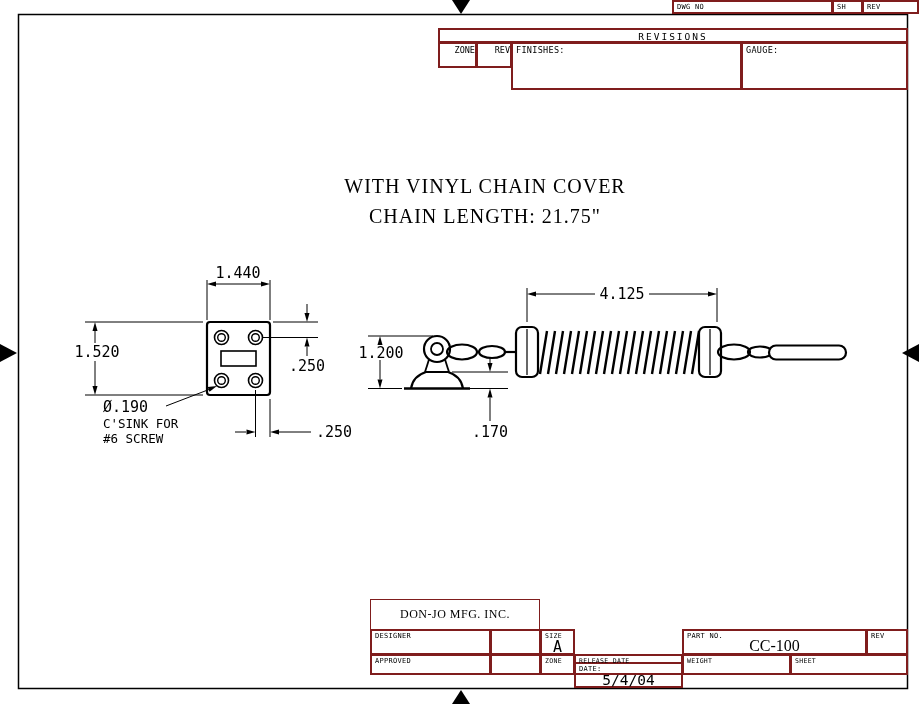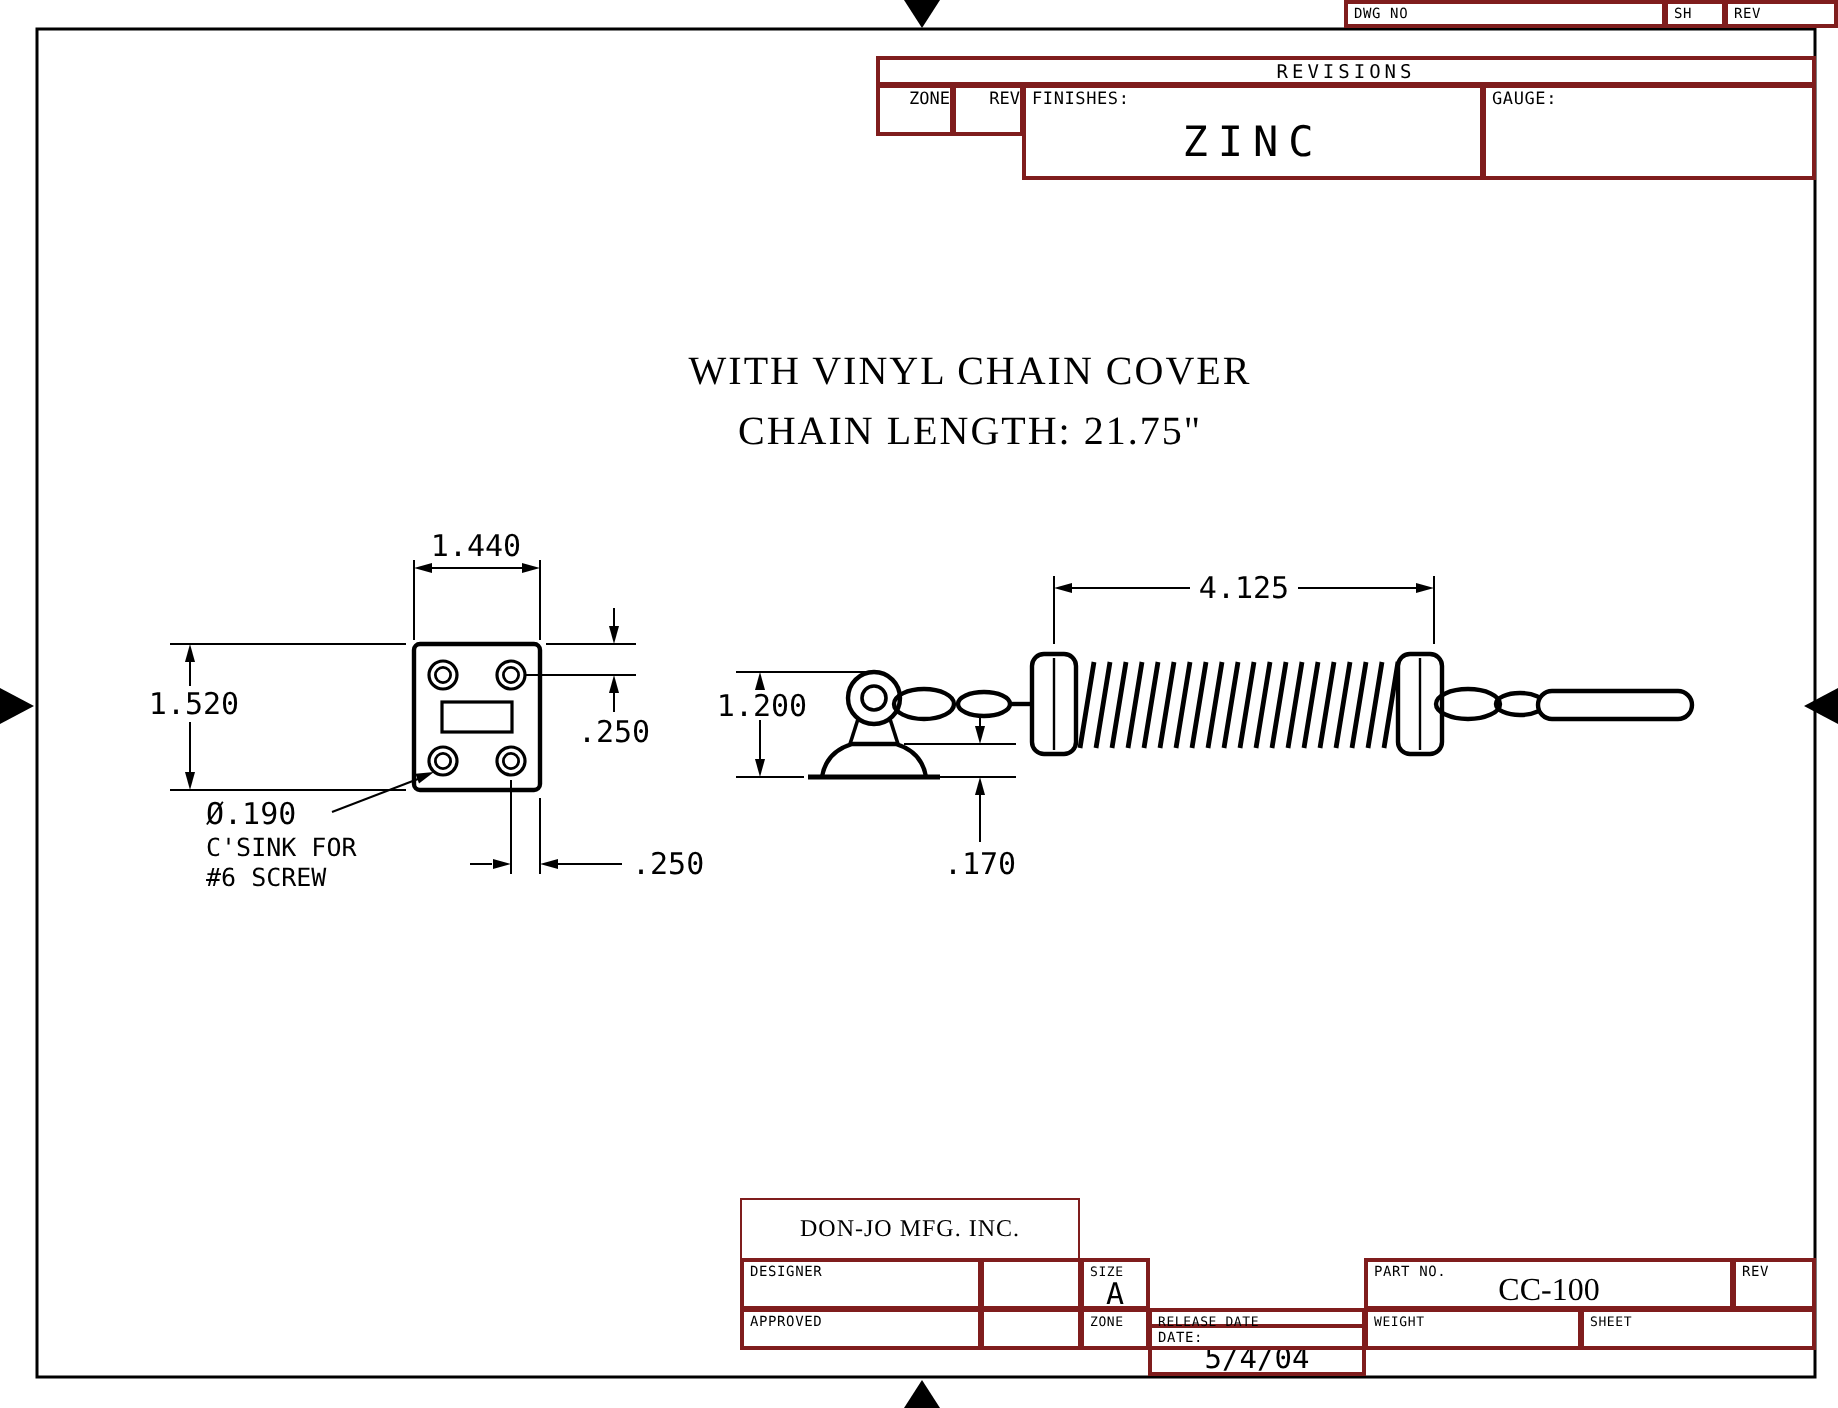--- a/index.html
+++ b/index.html
@@ -175,21 +175,20 @@
   <div>
     <div class="cell hdr" style="left:438px;top:28px;width:470px;height:15px;">REVISIONS</div>
     <div class="cell zonelbl" style="left:438px;top:42px;width:39px;height:26px;">
       <span>ZONE</span>
     </div>
     <div class="cell zonelbl" style="left:476px;top:42px;width:36px;height:26px;">
       <span>REV</span>
     </div>
     <div class="cell" style="left:511px;top:42px;width:231px;height:48px;">
       <span class="tl" style="font-size:8.5px;">FINISHES:</span>
-      <div class="bigval" style="padding-top:15px;font-size:21px;letter-spacing:5px;">ZINC</div>
     </div>
     <div class="cell" style="left:741px;top:42px;width:167px;height:48px;">
       <span class="tl" style="font-size:8.5px;">GAUGE:</span>
     </div>
   </div>
 
   <div class="note-line" style="top:175px;">WITH VINYL CHAIN COVER</div>
   <div class="note-line" style="top:205px;">CHAIN LENGTH: 21.75"</div>
 
   <div>

